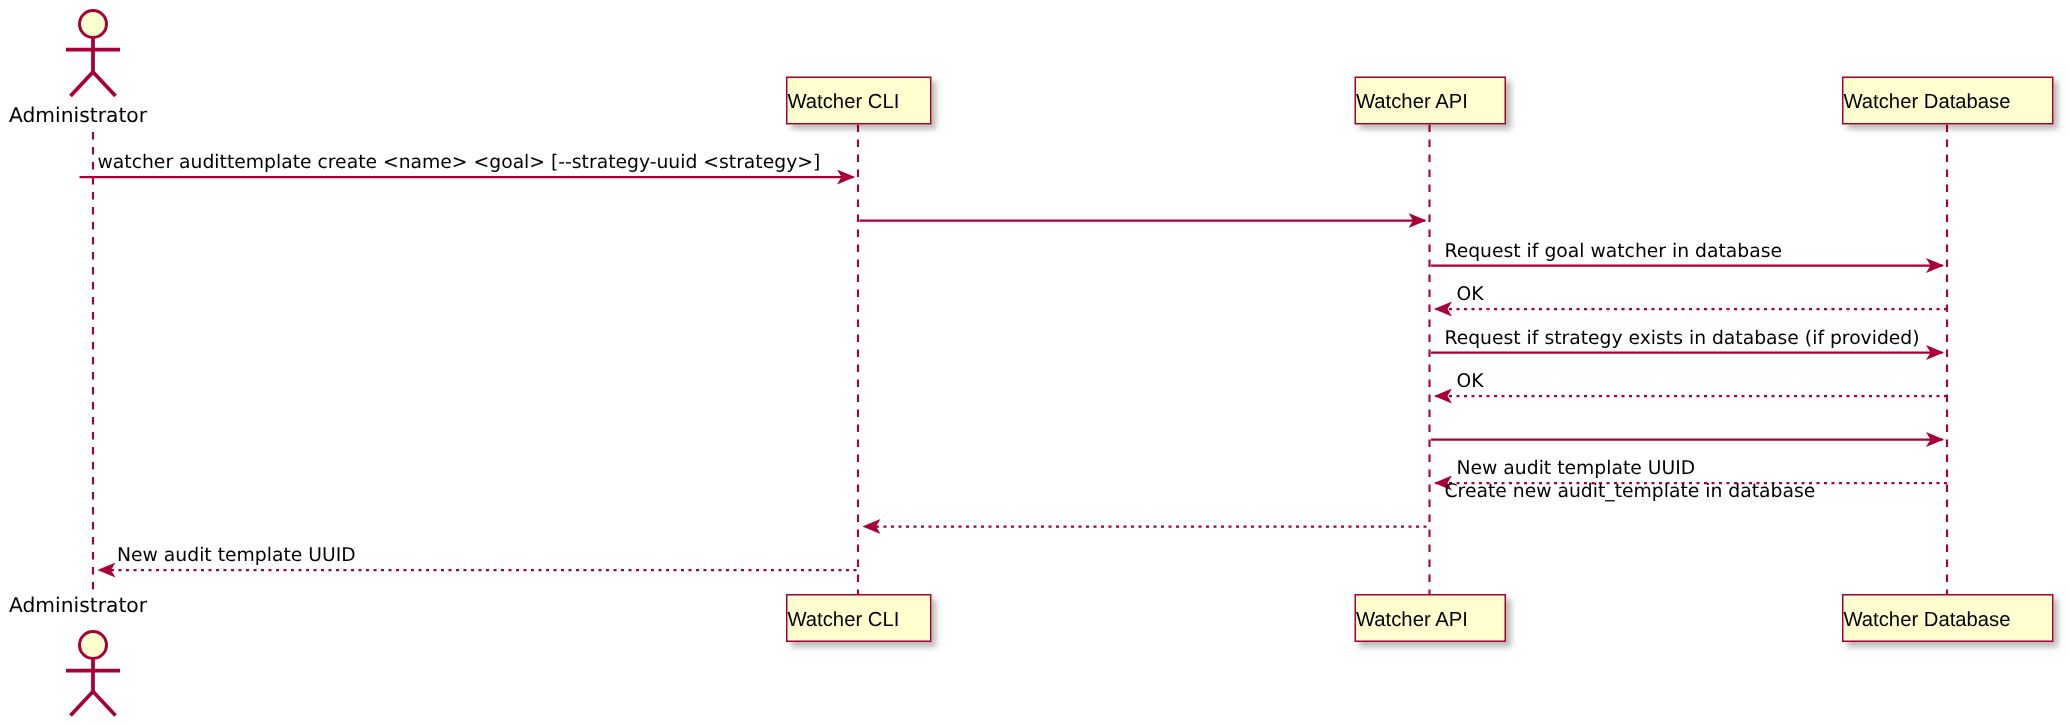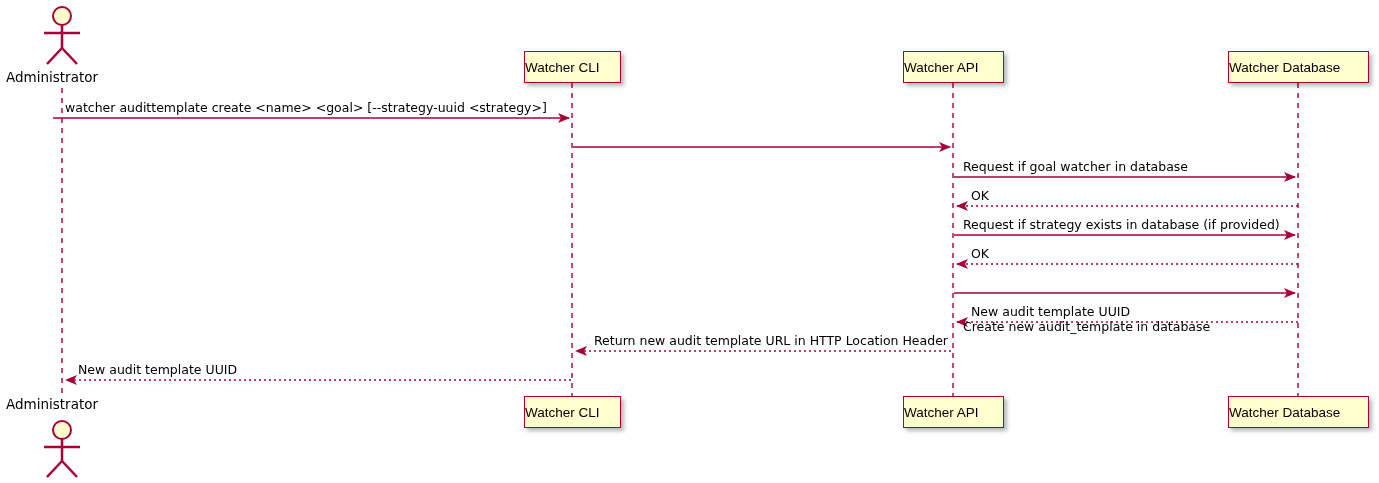--- a/index.html
+++ b/index.html
@@ -131,16 +131,15 @@
     <span>Watcher Database</span>
   </div>
 
   <div class="msg-label" style="left:65px; top:101px;">watcher audittemplate create &lt;name&gt; &lt;goal&gt; [--strategy-uuid &lt;strategy&gt;]</div>
   <div class="msg-label" style="left:963px; top:160px;">Request if goal watcher in database</div>
   <div class="msg-label" style="left:971px; top:189px;">OK</div>
   <div class="msg-label" style="left:963px; top:218px;">Request if strategy exists in database (if provided)</div>
   <div class="msg-label" style="left:971px; top:247px;">OK</div>
   <div class="msg-label" style="left:963px; top:276px;margin-top:44px;">Create new audit_template in database</div>
   <div class="msg-label" style="left:971px; top:305px;">New audit template UUID</div>
-  <div class="msg-label" style="left:594px; top:334px;">Return new audit template URL in HTTP Location Header</div>
   <div class="msg-label" style="left:78px; top:363px;">New audit template UUID</div>
 
 </div>
 
 </body></html>

